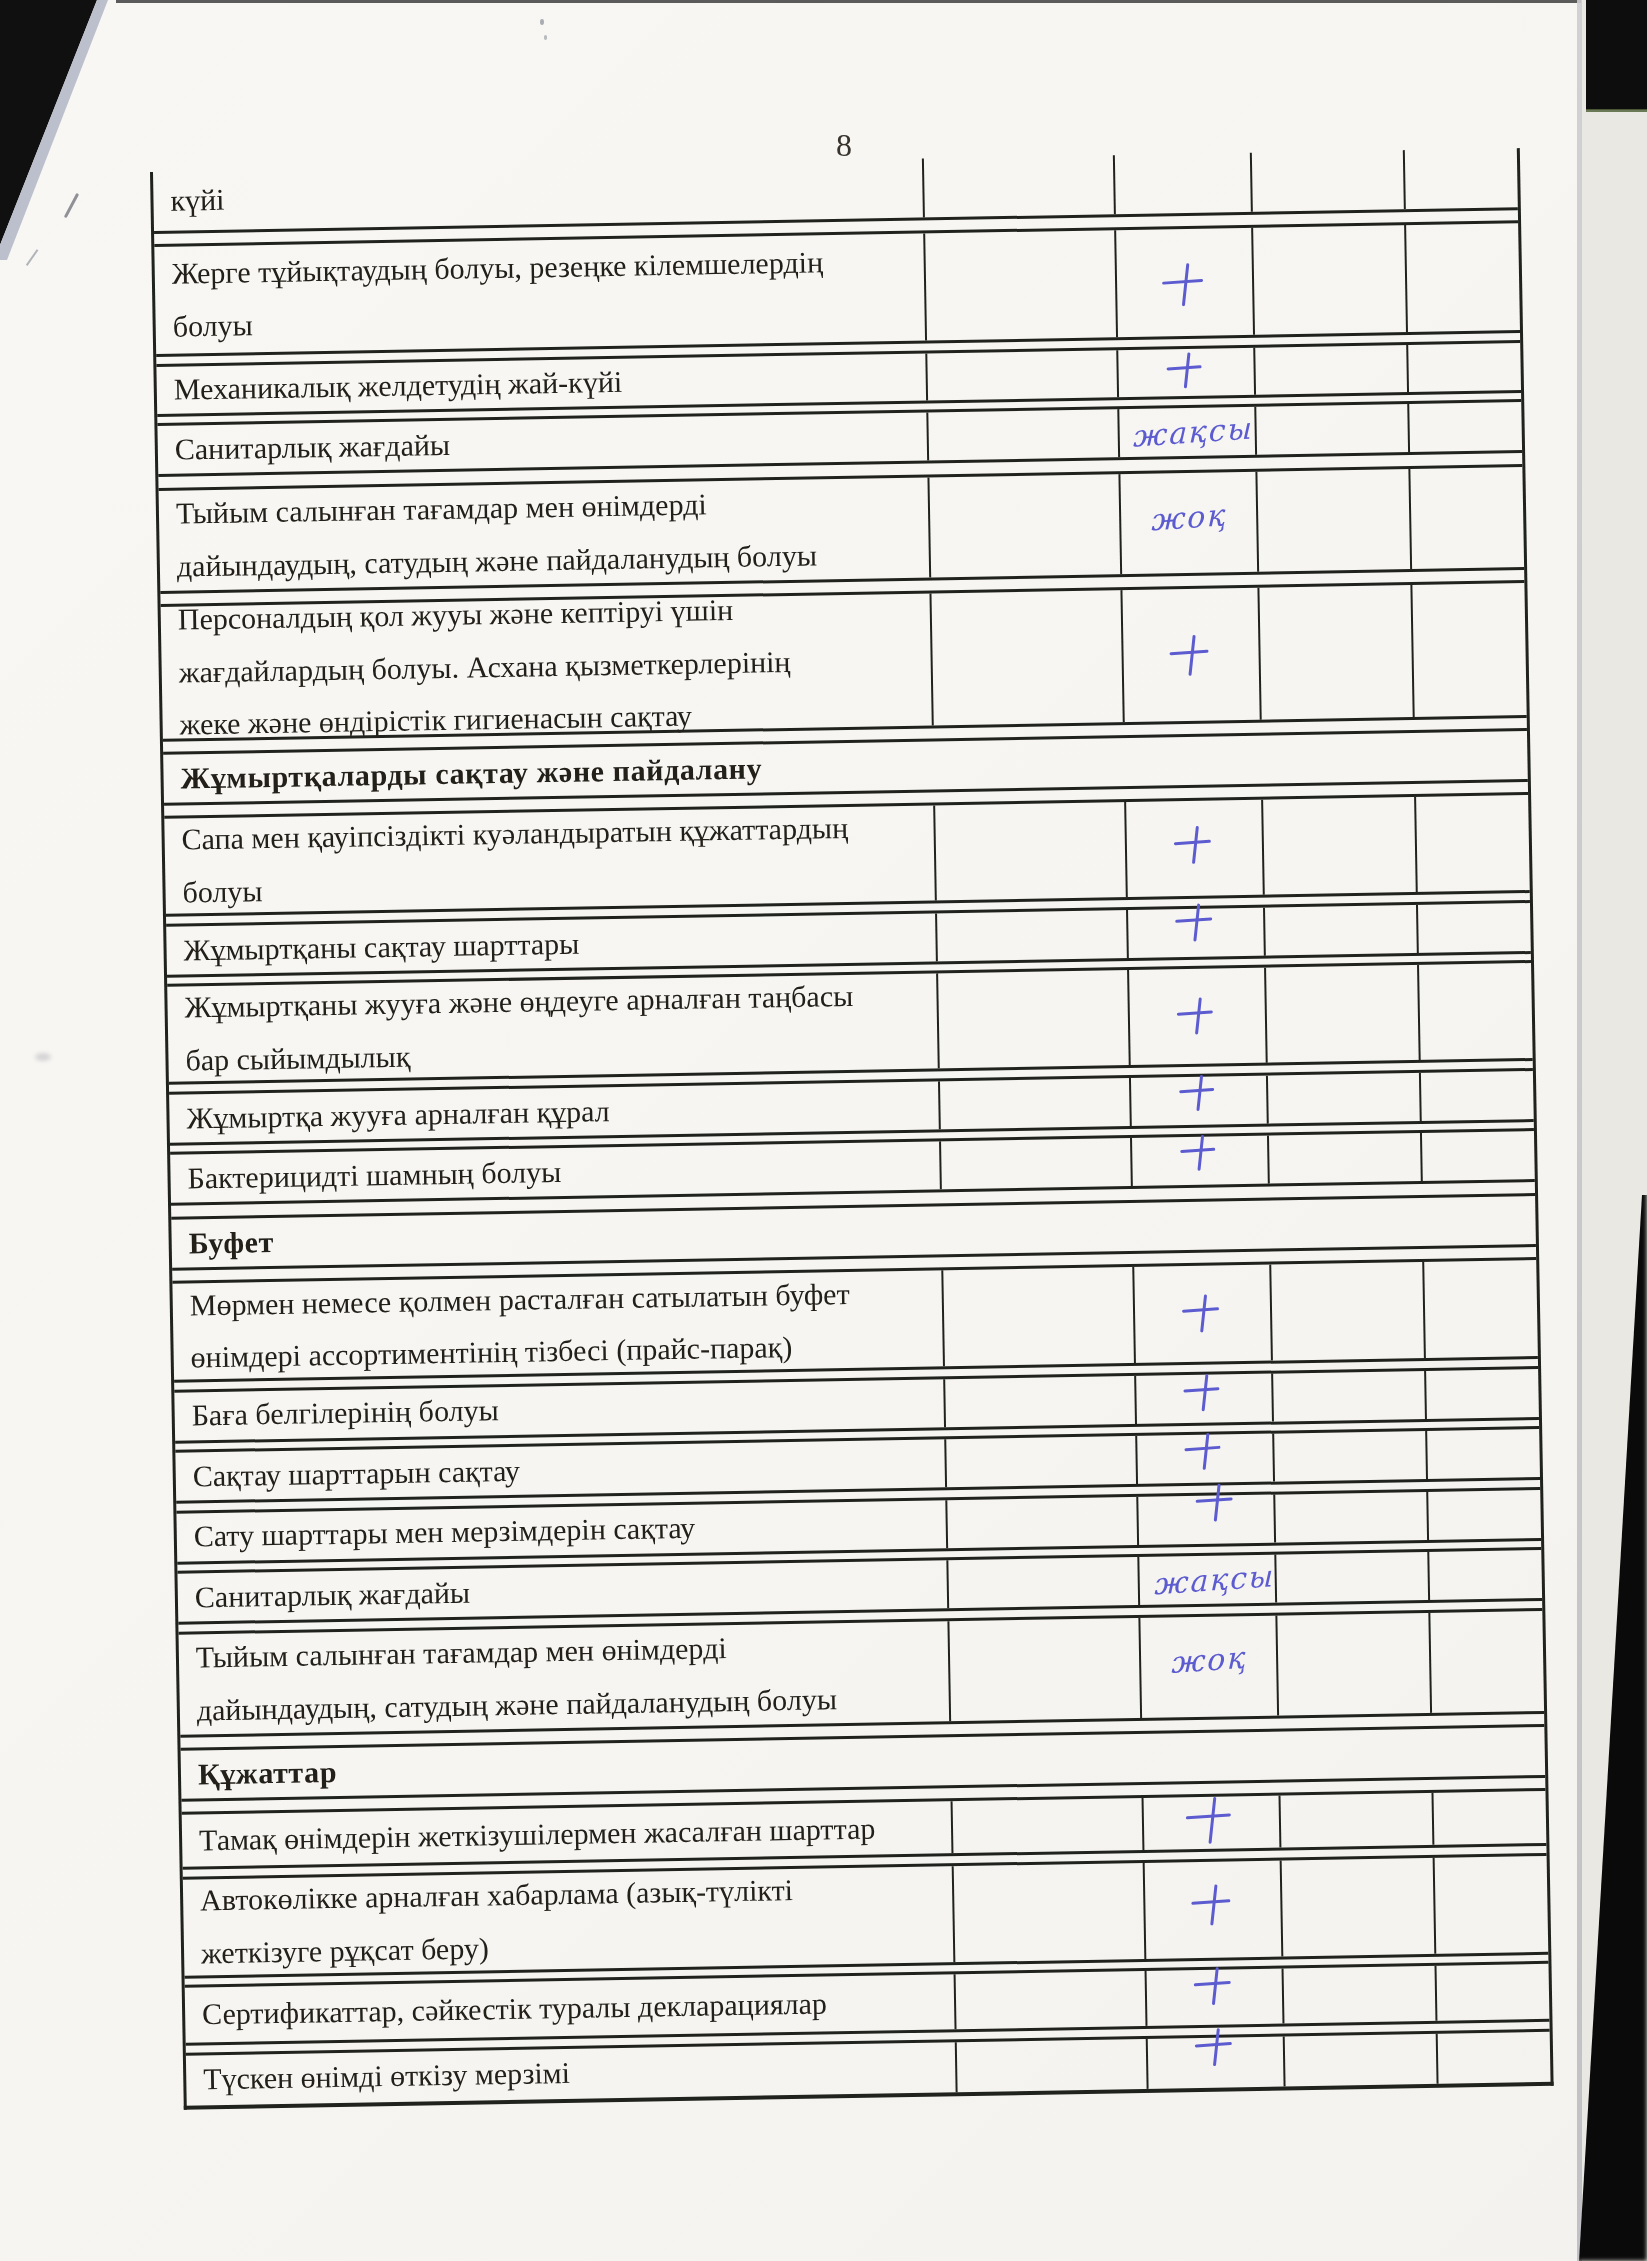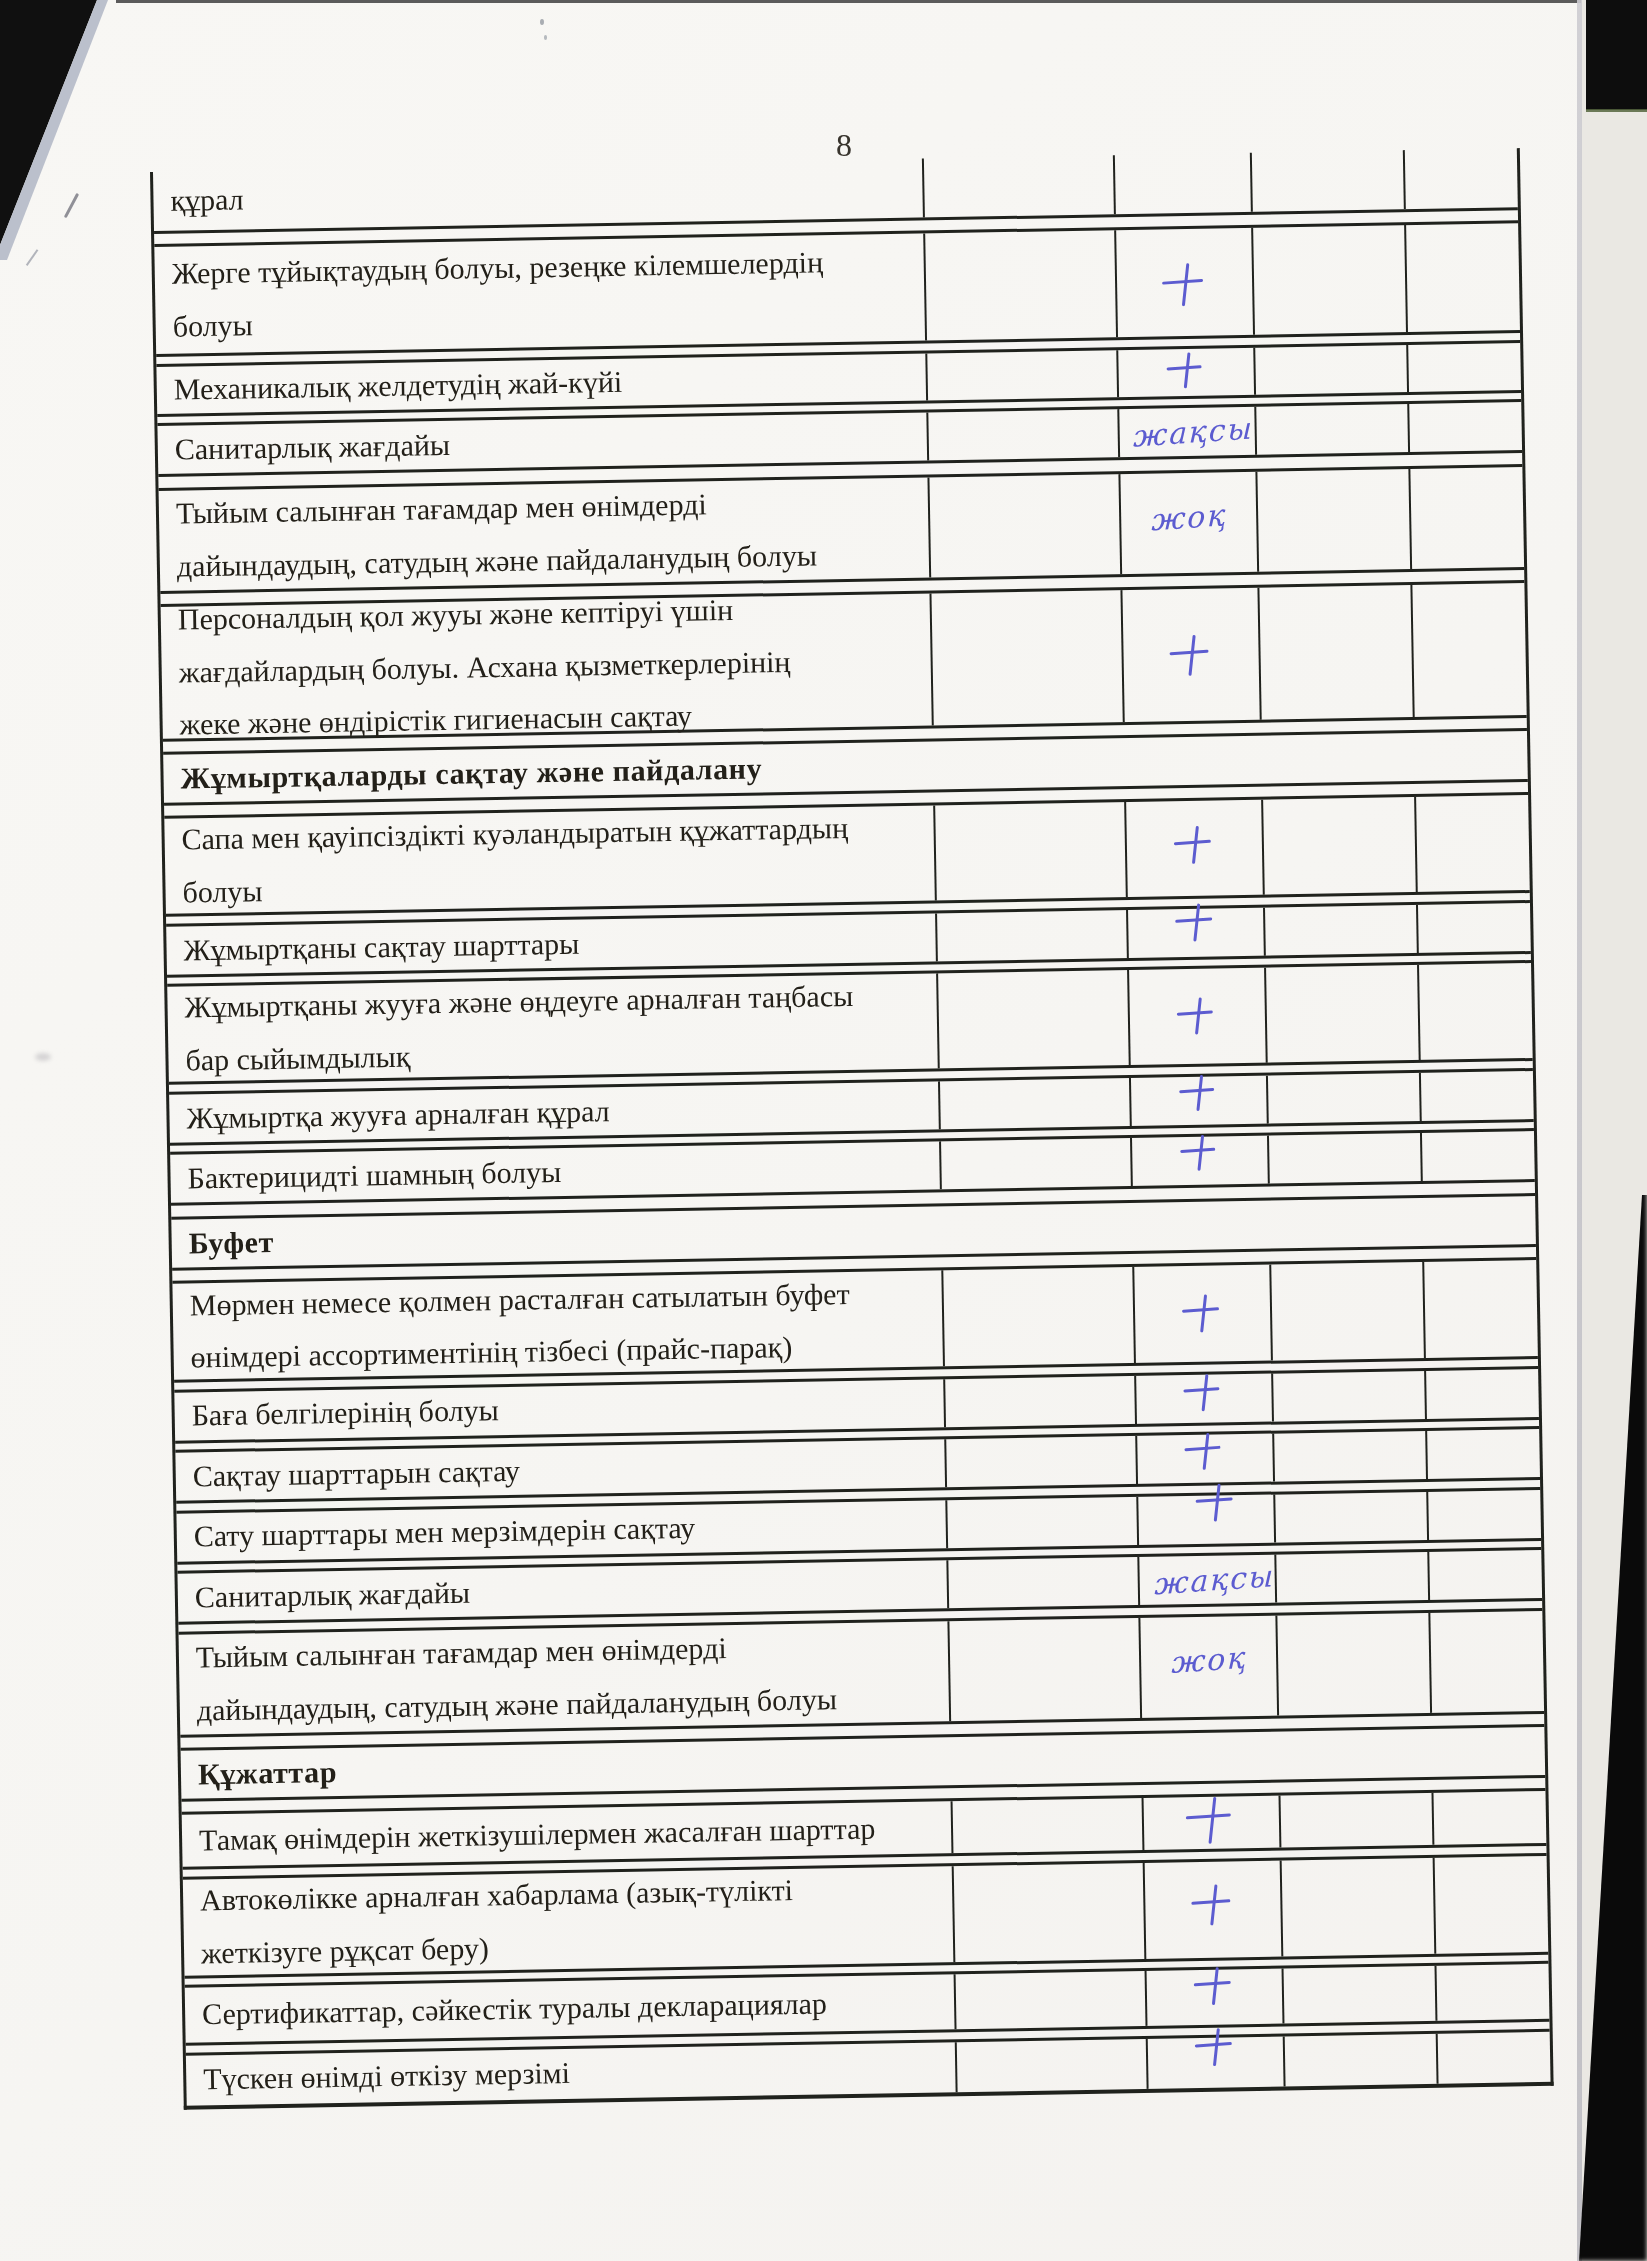--- a/index.html
+++ b/index.html
@@ -83,21 +83,21 @@
   <div class="pencil-mark-2"></div>
   <div class="speck-a"></div>
   <div class="speck-b"></div>
   <div class="smudge"></div>
 
   <div class="page-num">8</div>
 
   <div class="tablewrap" id="tbl" style="width: 1364px;">
       <div class="trow" style="height: 59px;">
         <div class="cell c-label" style="width: 769px;">
-          <span class="label">құрал</span>
+          <span class="label">күйі</span>
         </div>
         <div class="cell" style="width: 191px;"></div>
         <div class="cell c-mark" style="width: 137px;"></div>
         <div class="cell" style="width: 153px;"></div>
         <div class="cell" style="width: 115px;"></div>
       </div>
       <div class="sep w"></div>
       <div class="trow" style="height: 107px;">
         <div class="cell c-label" style="width: 769px;">
           <span class="label">Жерге тұйықтаудың болуы, резеңке кілемшелердің

